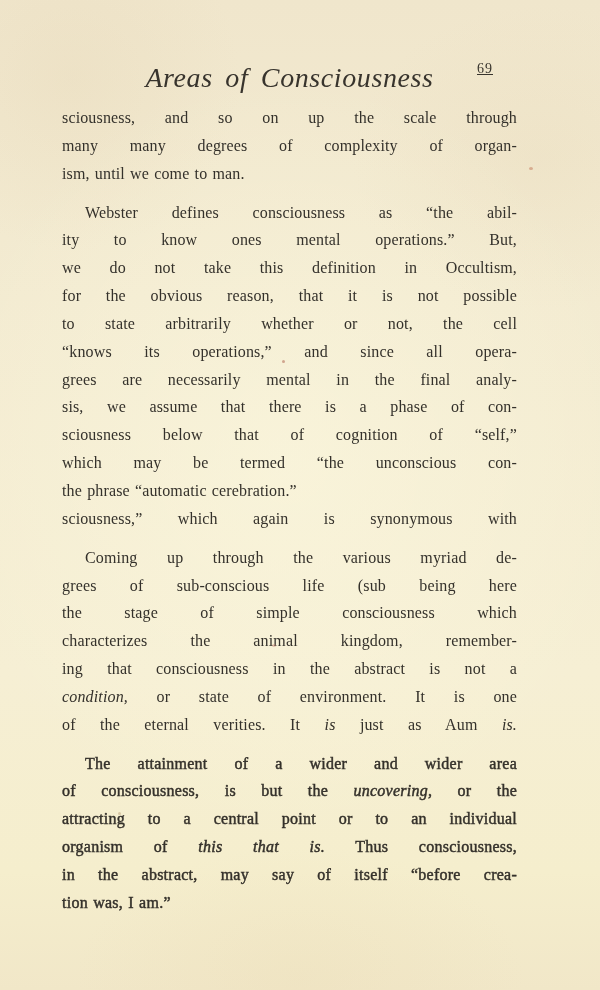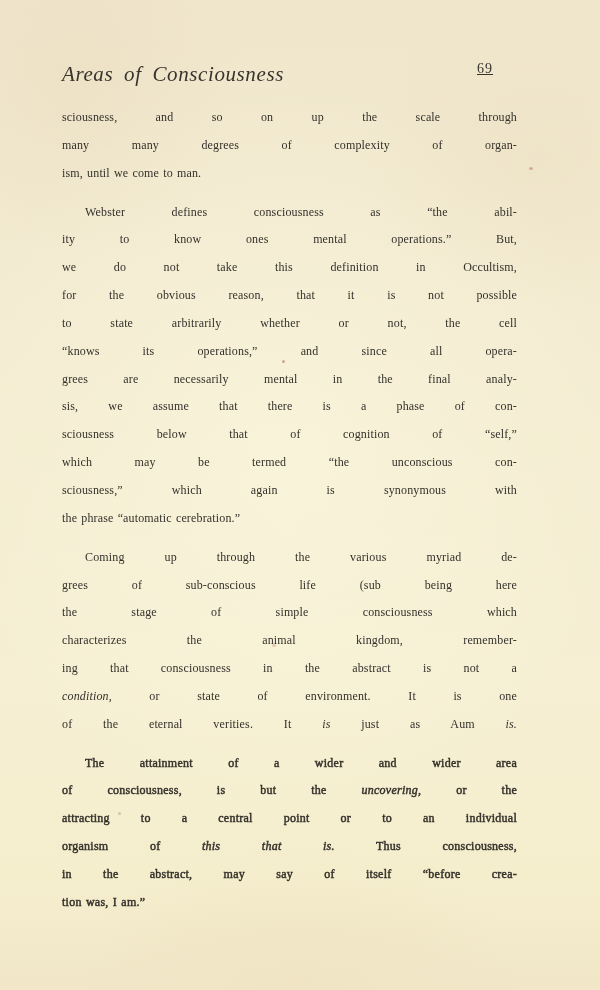--- a/index.html
+++ b/index.html
@@ -28,44 +28,44 @@
   
   .running-header {
     position: absolute;
     left: 62px;
     width: 455px;
     top: 62px;
     height: 30px;
   }
   .chapter-title {
     display: block;
-    text-align: left;
+    text-align: center;
     font-style: italic;
-    font-size: 21px;
+    font-size: 28px;
     letter-spacing: 0.6px;
     word-spacing: 5px;
     color: #38342d;
   }
   .page-number {
     position: absolute;
     top: -1px;
     right: 24px;
     font-size: 14px;
     letter-spacing: 1px;
     color: #38342d;
     text-decoration: underline;
   }
 
   
   .page-text {
     position: absolute;
     left: 62px;
     width: 455px;
     top: 104px;
-    font-size: 12px;
+    font-size: 16px;
     line-height: 27.85px;
     letter-spacing: 0.15px;
     word-spacing: 1px;
     color: #34312b;
   }
 
   .para { margin: 0; }
 
   .line {
     text-align: justify;
@@ -119,22 +119,22 @@
         <div class="line indent"><span>Webster defines consciousness as “the abil-</span></div>
         <div class="line"><span>ity to know ones mental operations.”  But,</span></div>
         <div class="line"><span>we do not take this definition in Occultism,</span></div>
         <div class="line"><span>for the obvious reason, that it is not possible</span></div>
         <div class="line"><span>to state arbitrarily whether or not, the cell</span></div>
         <div class="line"><span>“knows its operations,” and since all opera-</span></div>
         <div class="line"><span>grees are necessarily mental in the final analy-</span></div>
         <div class="line"><span>sis, we assume that there is a phase of con-</span></div>
         <div class="line"><span>sciousness below that of cognition of “self,”</span></div>
         <div class="line"><span>which may be termed “the unconscious con-</span></div>
+        <div class="line endline"><span>the phrase “automatic cerebration.”</span></div>
         <div class="line"><span>sciousness,” which again is synonymous with</span></div>
-        <div class="line endline"><span>the phrase “automatic cerebration.”</span></div>
       </div>
       <div class="para">
         <div class="line indent"><span>Coming up through the various myriad de-</span></div>
         <div class="line"><span>grees of sub-conscious life (sub being here</span></div>
         <div class="line"><span>the stage of simple consciousness which</span></div>
         <div class="line"><span>characterizes the animal kingdom, remember-</span></div>
         <div class="line"><span>ing that consciousness in the abstract is not a</span></div>
         <div class="line"><span class="it">condition,</span><span> or state of environment.  It is one</span></div>
         <div class="line"><span>of the eternal verities.  It </span><span class="it">is</span><span> just as Aum </span><span class="it">is.</span></div>
       </div>

